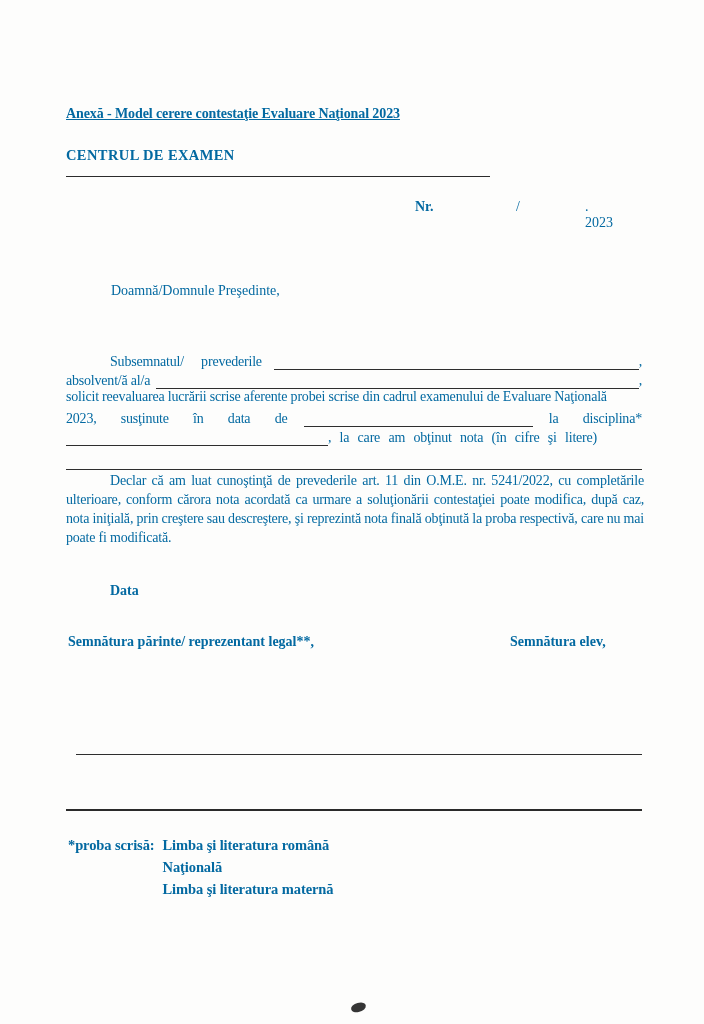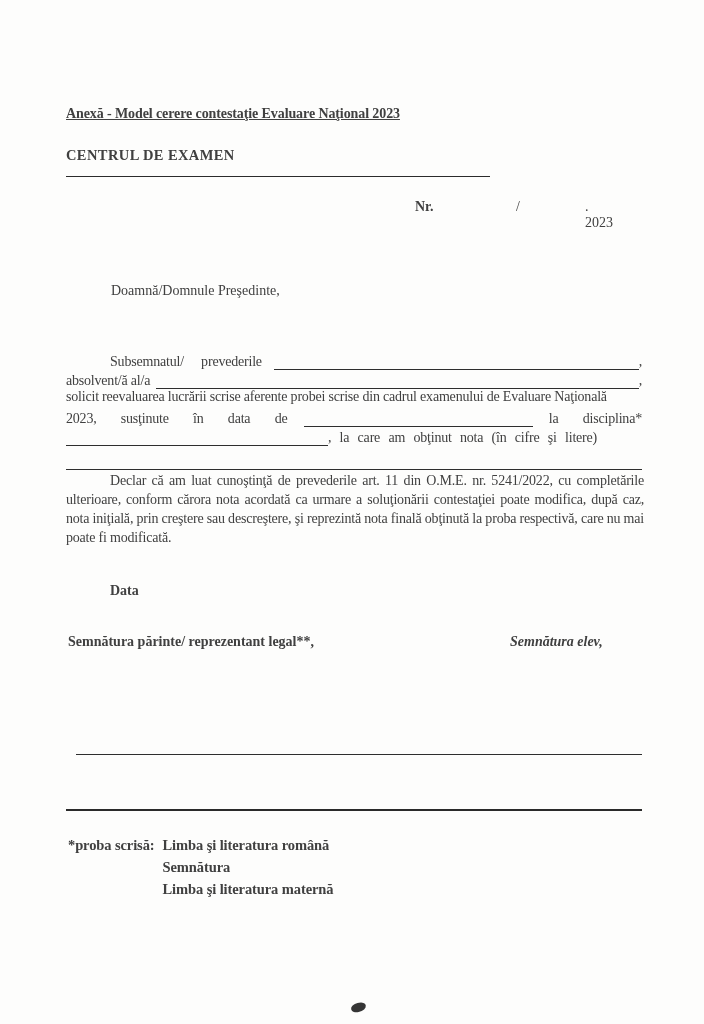--- a/index.html
+++ b/index.html
@@ -4,21 +4,21 @@
 <style>
   * { margin: 0; padding: 0; box-sizing: border-box; }
   html, body { width: 704px; height: 1024px; }
   body { background: #ffffff; }
   .page {
     position: relative;
     width: 704px;
     height: 1024px;
     background: #fdfdfc;
     font-family: "Liberation Serif", serif;
-    color: #404040;
+    color: #0369a1;
     font-size: 14px;
     overflow: hidden;
   }
   .abs { position: absolute; }
   .bold { font-weight: bold; }
   .title {
     font-weight: bold;
     text-decoration: underline;
     letter-spacing: -0.1px;
   }
@@ -102,33 +102,33 @@
     <div class="row" style="height:24px;">
       <span class="blank grow"></span>
     </div>
   </div>
 
   <div class="abs justify" style="left:66px; top:471px; width:578px; text-indent:44px;">Declar că am luat cunoştinţă de prevederile art. 11 din O.M.E. nr. 5241/2022, cu completările ulterioare, conform cărora nota acordată ca urmare a soluţionării contestaţiei poate modifica, după caz, nota iniţială, prin creştere sau descreştere, şi reprezintă nota finală obţinută la proba respectivă, care nu mai poate fi modificată.</div>
 
   <div class="abs bold" style="left:110px; top:583px;">Data</div>
 
   <div class="abs bold" style="left:68px; top:634px;">Semnătura părinte/ reprezentant legal**,</div>
-  <div class="abs bold" style="left:510px; top:634px;font-style:italic;">Semnătura elev,</div>
+  <div class="abs bold" style="left:510px; top:634px;">Semnătura elev,</div>
 
   <div class="abs row" style="left:68px; top:740px; width:574px;">
     <span class="blank grow" style="margin-left:8px;"></span>
   </div>
 
   <div class="abs sep-line" style="left:66px; top:809px; width:576px;"></div>
 
   <div class="abs" style="left:68px; top:834px; display:flex;">
     <span class="foot" style="margin-right:8px;">*proba scrisă:</span>
     <span>
       <span class="foot" style="display:block;">Limba şi literatura română</span>
-      <span class="foot" style="display:block;">Semnătura</span>
+      <span class="foot" style="display:block;">Naţională</span>
       <span class="foot" style="display:block;">Limba şi literatura maternă</span>
     </span>
   </div>
 
 
   <div class="abs artifact" style="left:351px; top:1003px; width:15px; height:9px;"></div>
 
 </div>
 
 </body></html>

